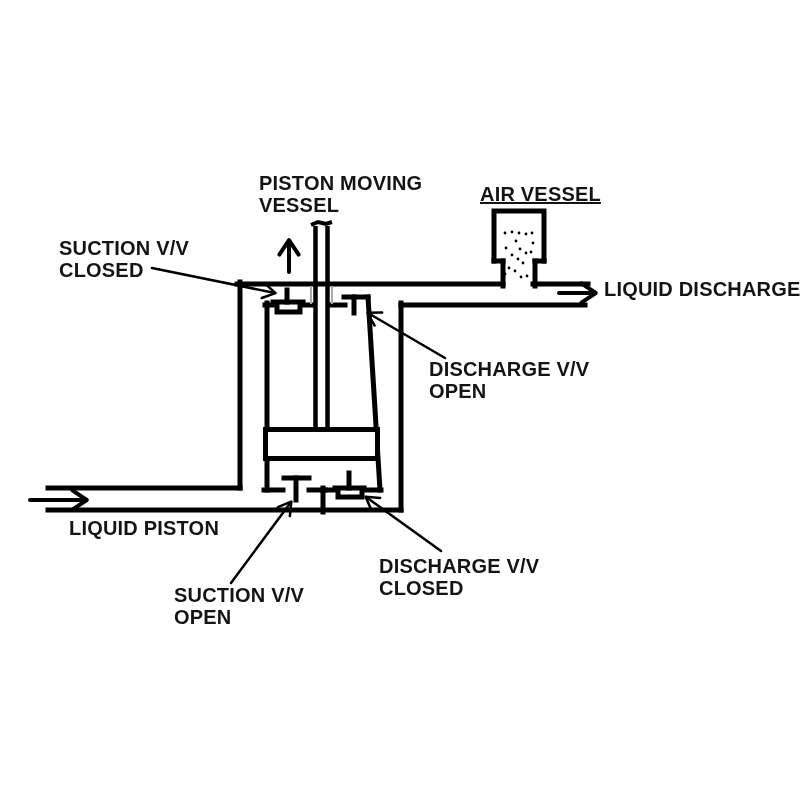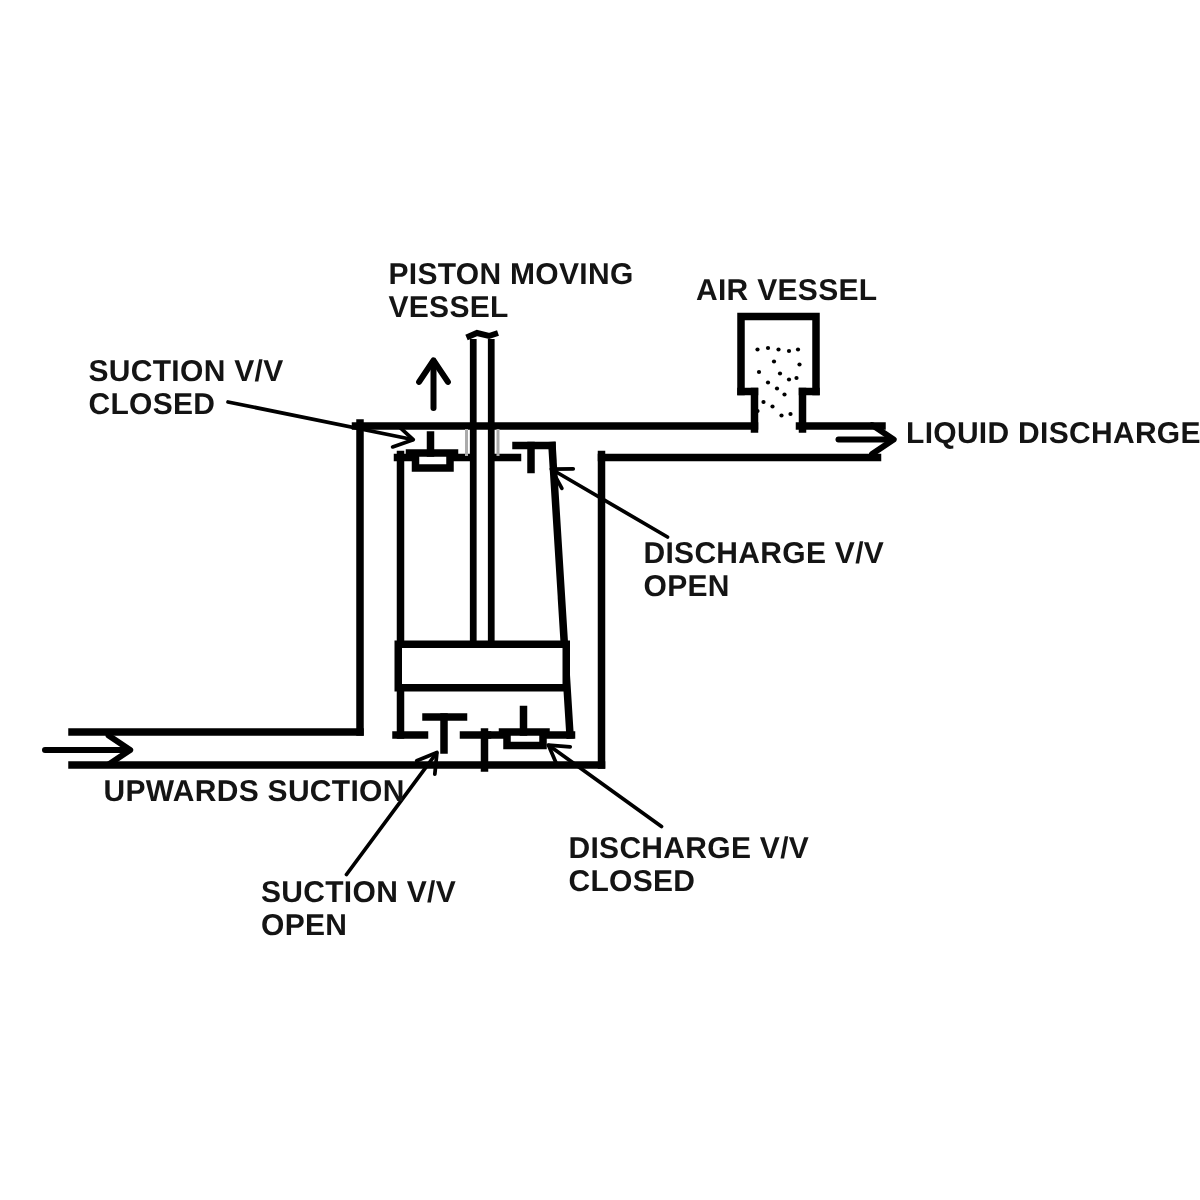--- a/index.html
+++ b/index.html
@@ -141,40 +141,40 @@
       <line x1="231" y1="583" x2="291" y2="502" marker-end="url(#head-small)"></line>
       <line x1="441" y1="551" x2="366" y2="497" marker-end="url(#head-small)"></line>
     </g>
   </svg>
 
   <div class="lbl" style="left:259px;top:172px;">
     <span>PISTON MOVING</span>
     <span>VESSEL</span>
   </div>
 
-  <div class="lbl" style="left:464px;top:183px;">
+  <div class="lbl" style="left:480px;top:183px;text-decoration:underline;">
     <span>AIR VESSEL</span>
   </div>
 
   <div class="lbl" style="left:59px;top:237px;">
     <span>SUCTION V/V</span>
     <span>CLOSED</span>
   </div>
 
   <div class="lbl" style="left:604px;top:278px;">
     <span>LIQUID DISCHARGE</span>
   </div>
 
   <div class="lbl" style="left:429px;top:358px;">
     <span>DISCHARGE V/V</span>
     <span>OPEN</span>
   </div>
 
   <div class="lbl" style="left:69px;top:517px;">
-    <span>UPWARDS SUCTION</span>
+    <span>LIQUID PISTON</span>
   </div>
 
   <div class="lbl" style="left:379px;top:555px;">
     <span>DISCHARGE V/V</span>
     <span>CLOSED</span>
   </div>
 
   <div class="lbl" style="left:174px;top:584px;">
     <span>SUCTION V/V</span>
     <span>OPEN</span>

